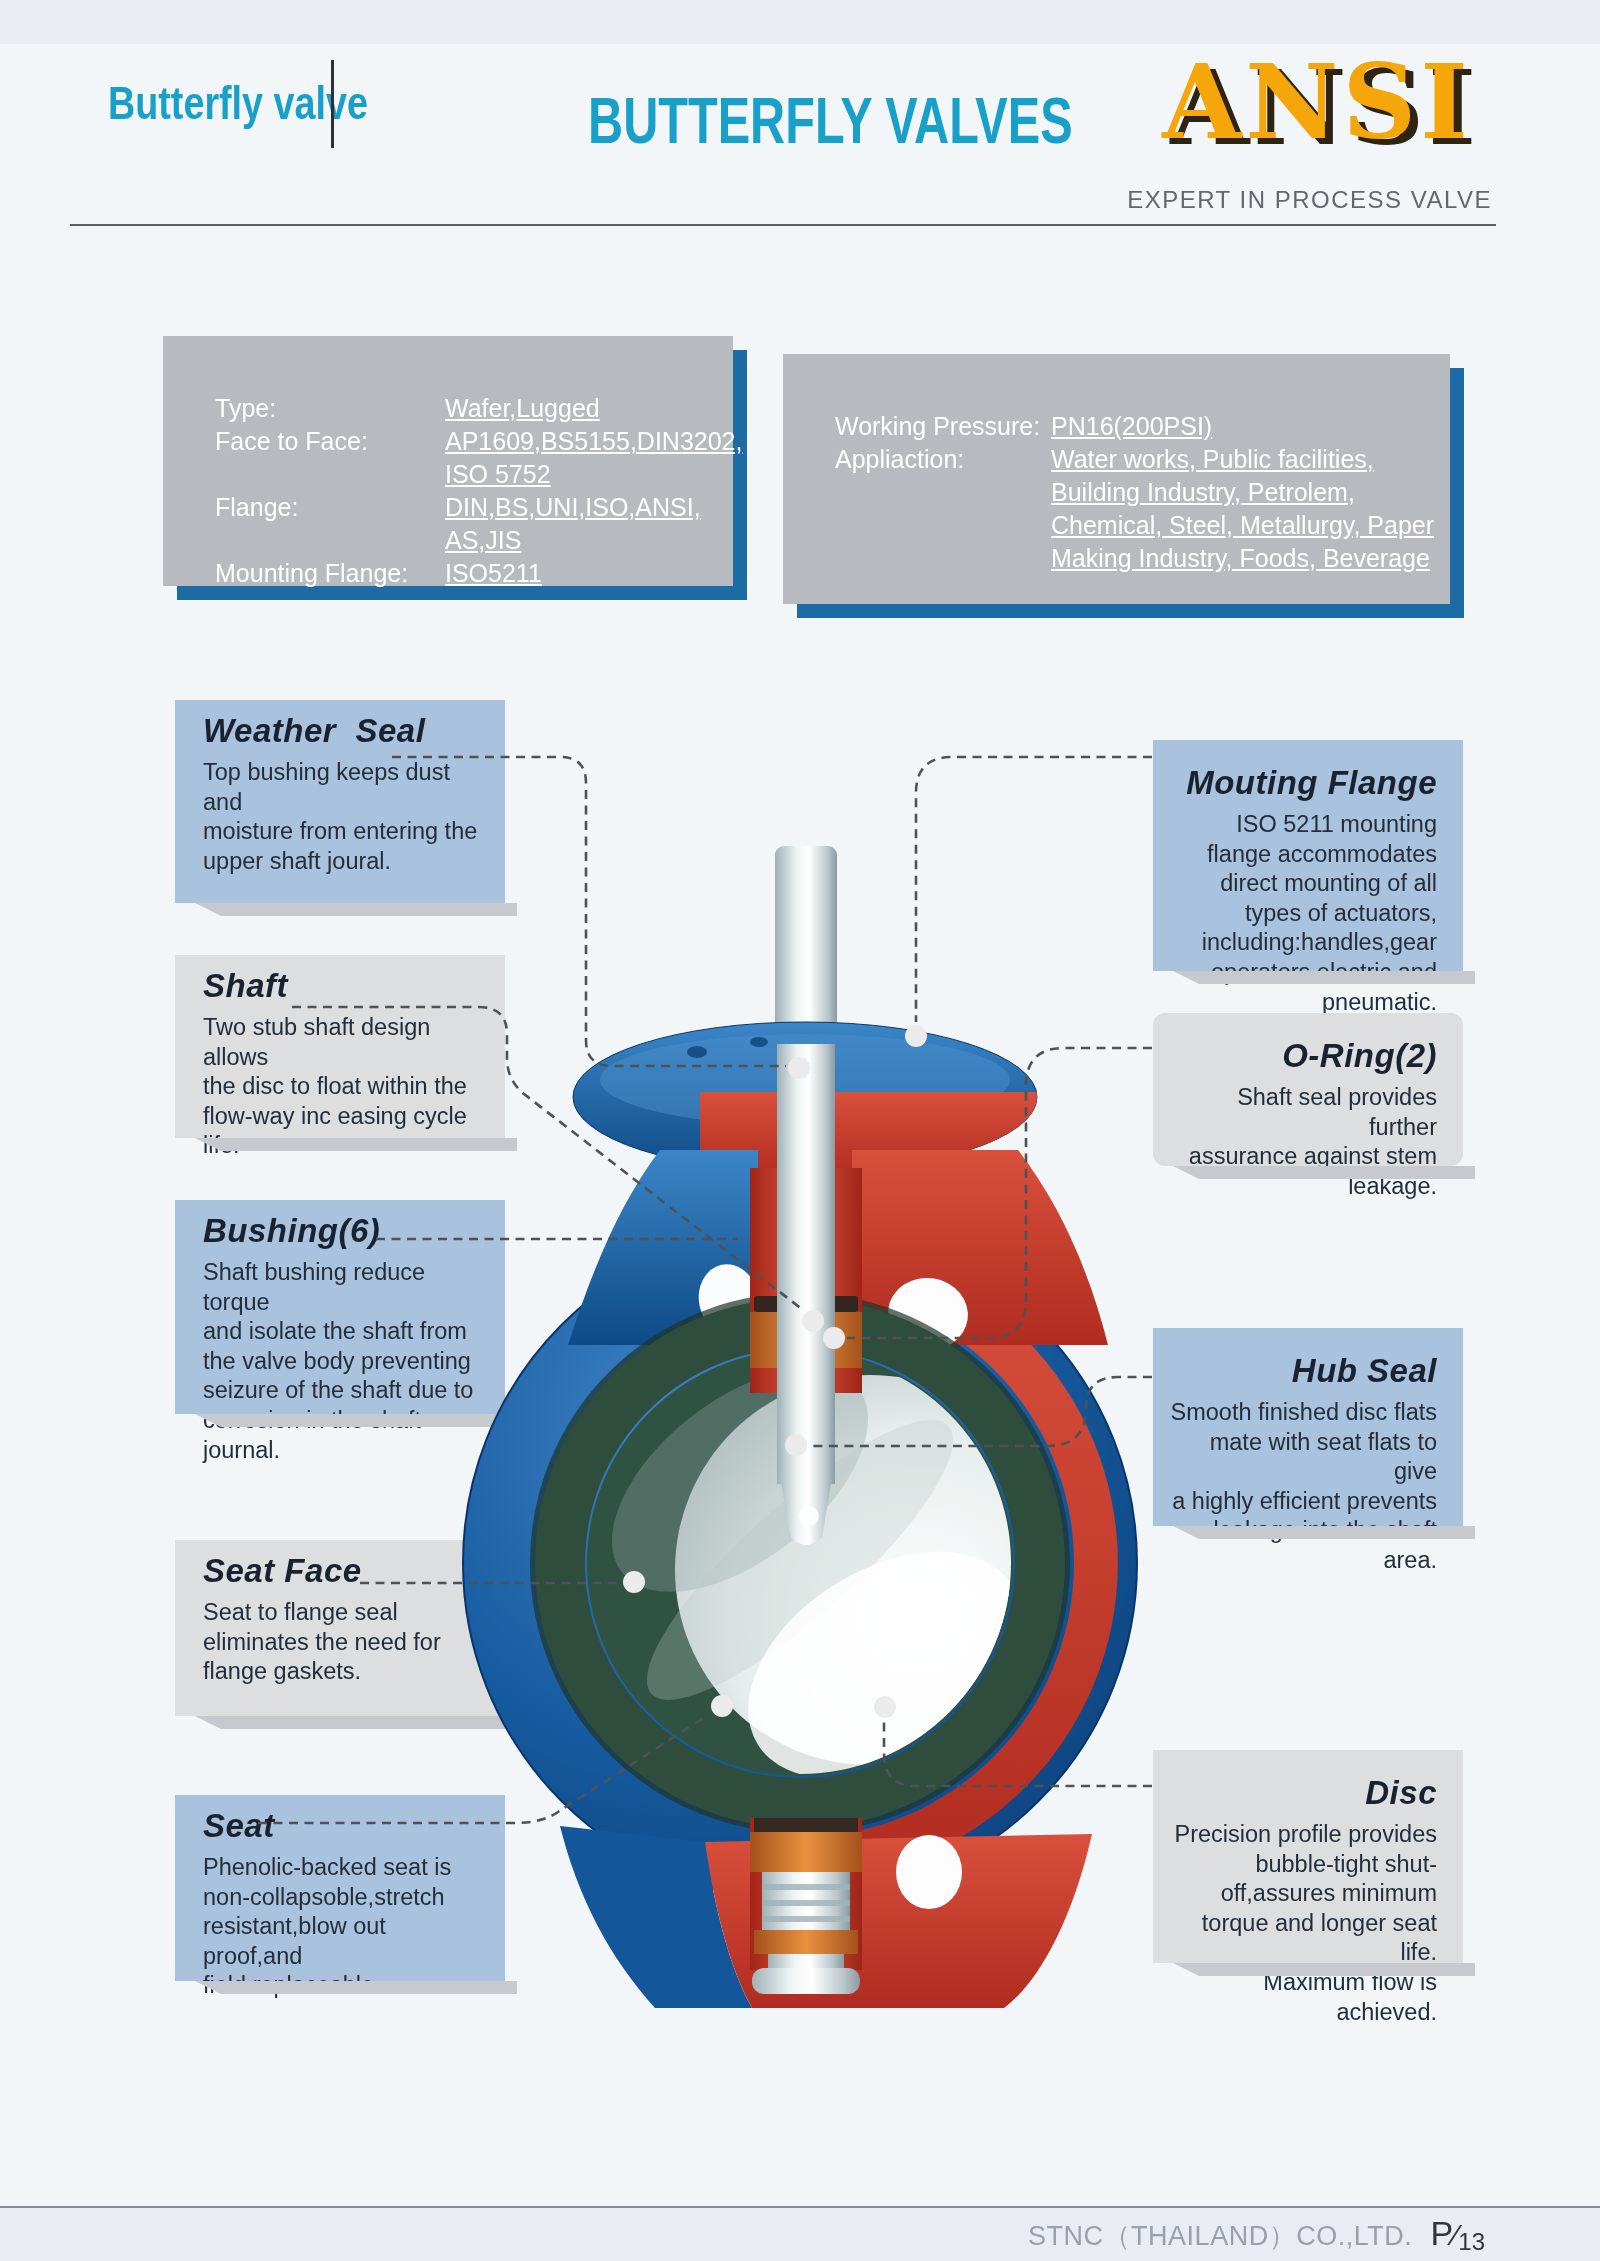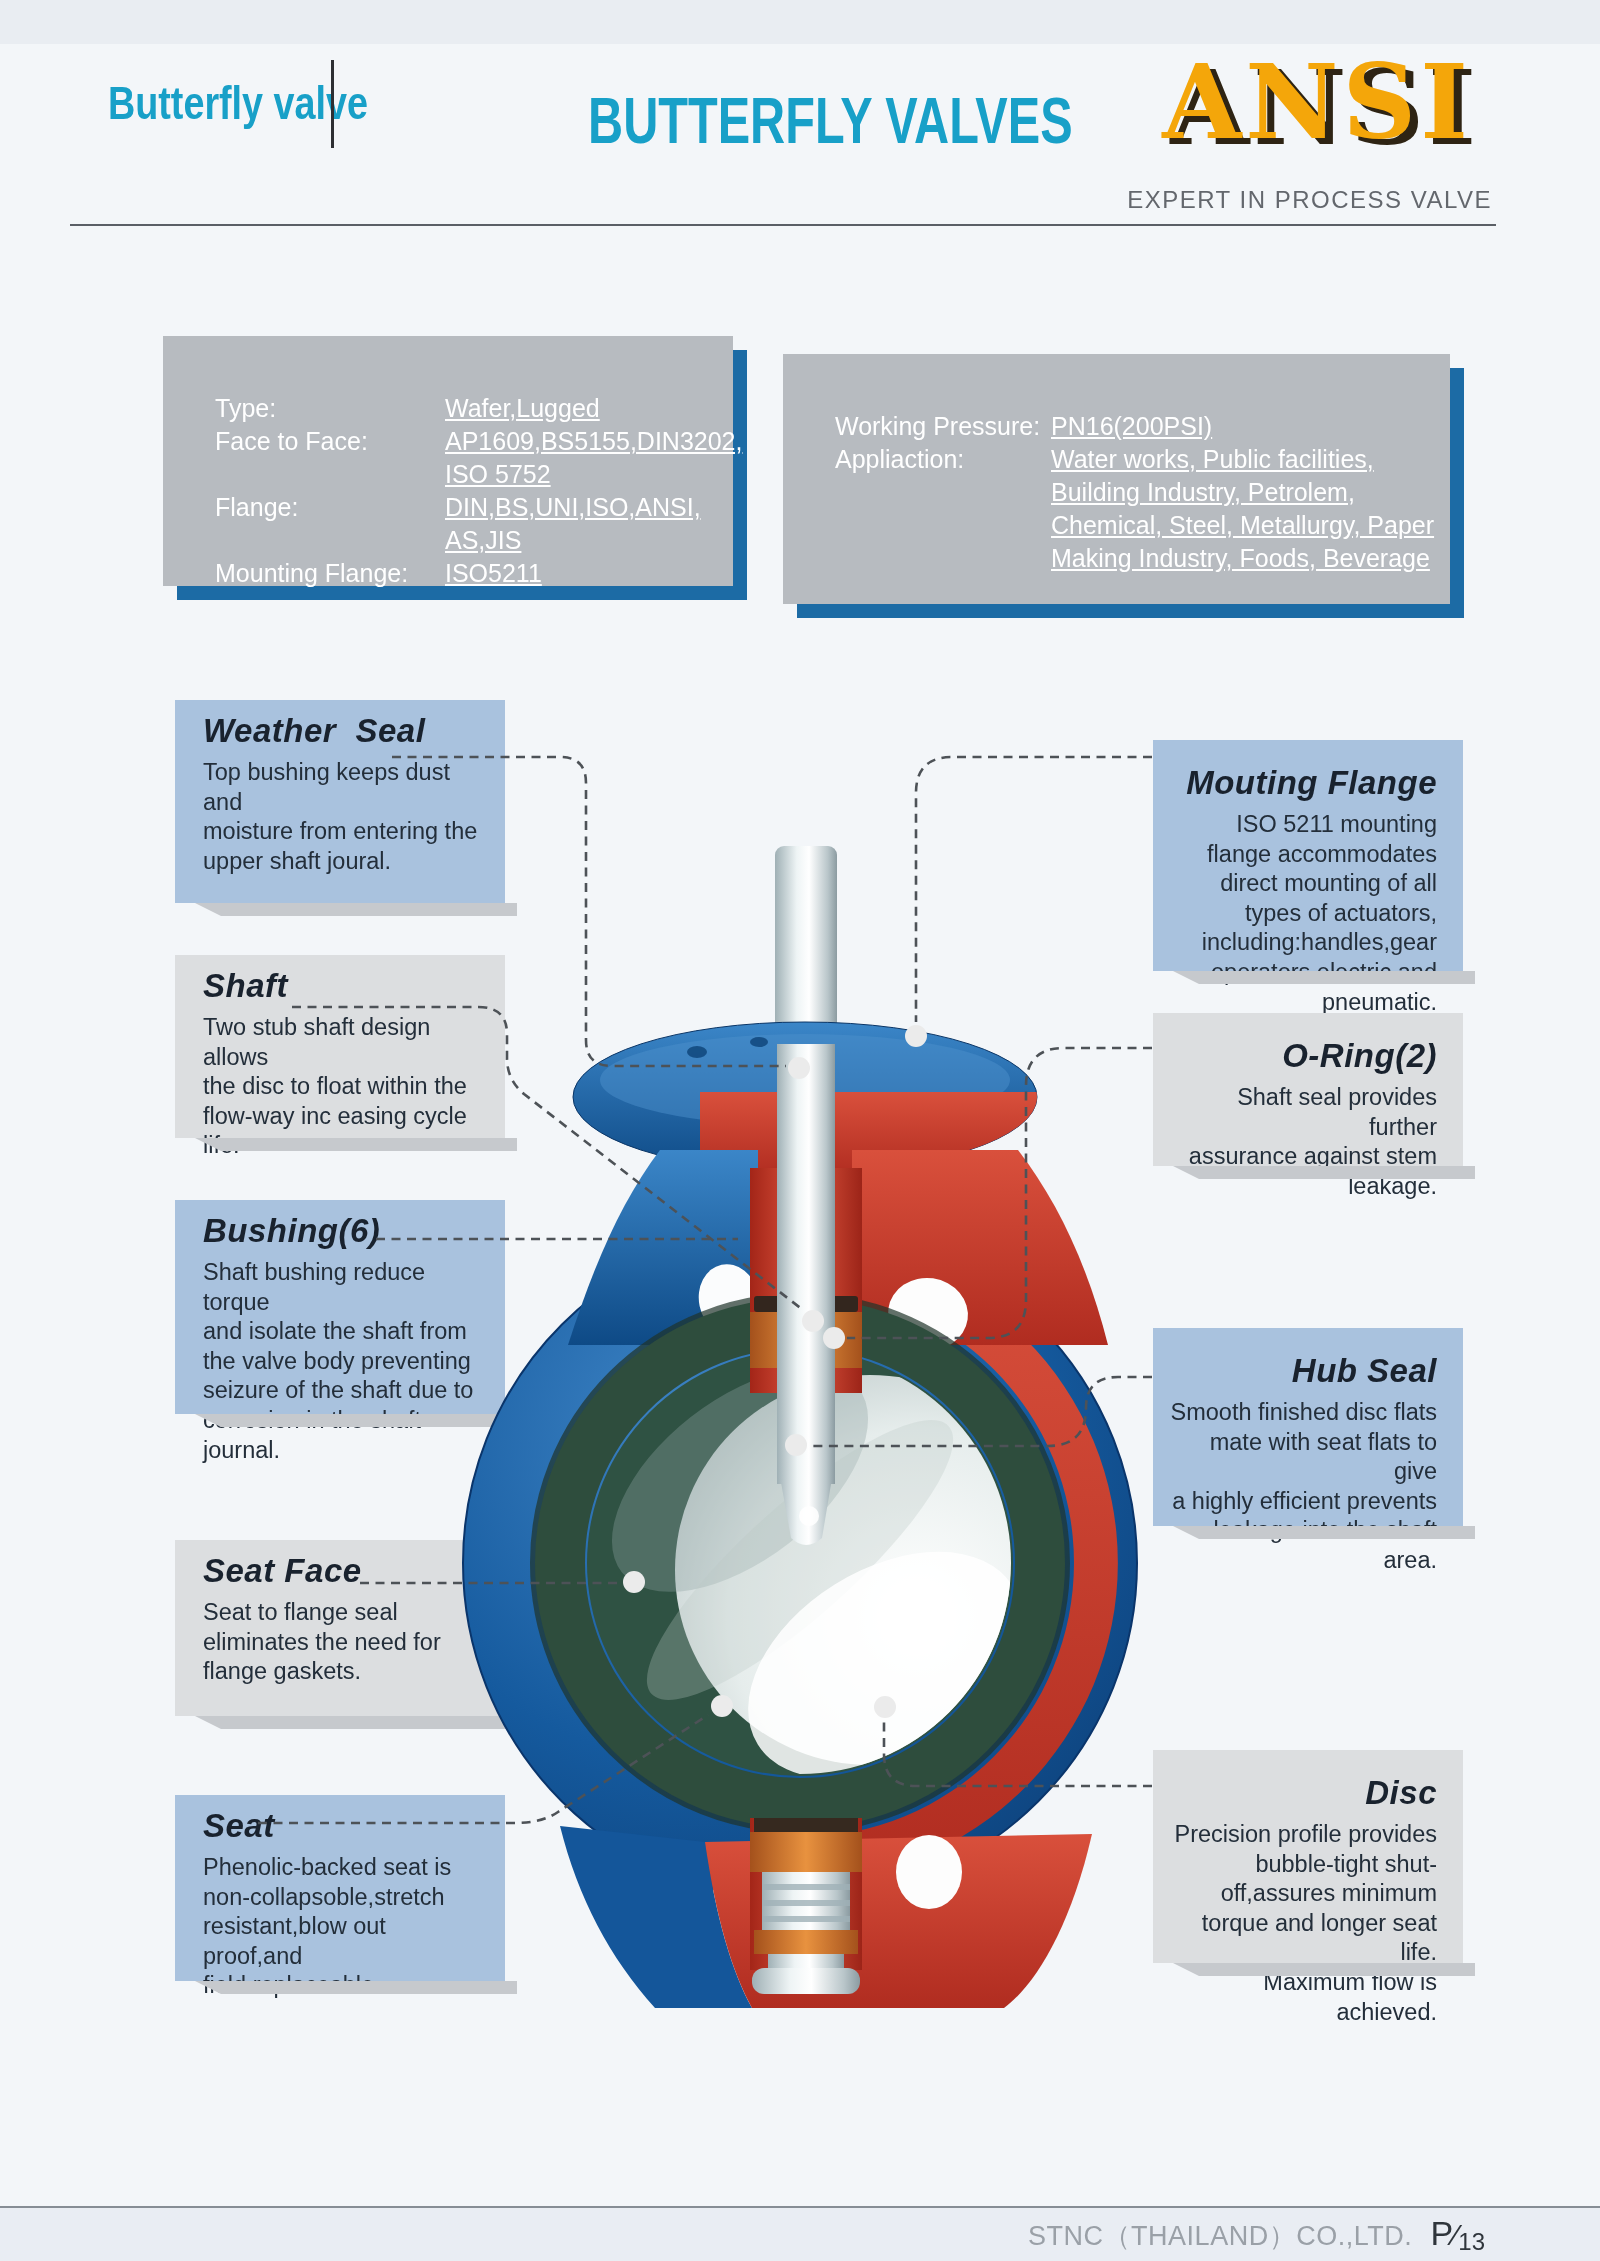--- a/index.html
+++ b/index.html
@@ -156,21 +156,21 @@
 <div class="co blue right" style="left:1153px;top:708px;width:310px;height:231px;margin-top:32px;">
   <h3>Mouting Flange</h3>
   <p>ISO 5211 mounting
 flange accommodates
 direct mounting of all
 types of actuators,
 including:handles,gear
 operators,electric and
 pneumatic.</p>
 </div>
-<div class="co gray right" style="left:1153px;top:1013px;width:310px;height:153px;">
+<div class="co gray right" style="left:1153px;top:1013px;width:310px;height:153px;border-radius:12px;">
   <h3>O-Ring(2)</h3>
   <p>Shaft seal provides further
 assurance against stem
 leakage.</p>
 </div>
 <div class="co blue right" style="left:1153px;top:1328px;width:310px;height:198px;">
   <h3>Hub Seal</h3>
   <p>Smooth finished disc flats
 mate with seat flats to give
 a highly efficient prevents

